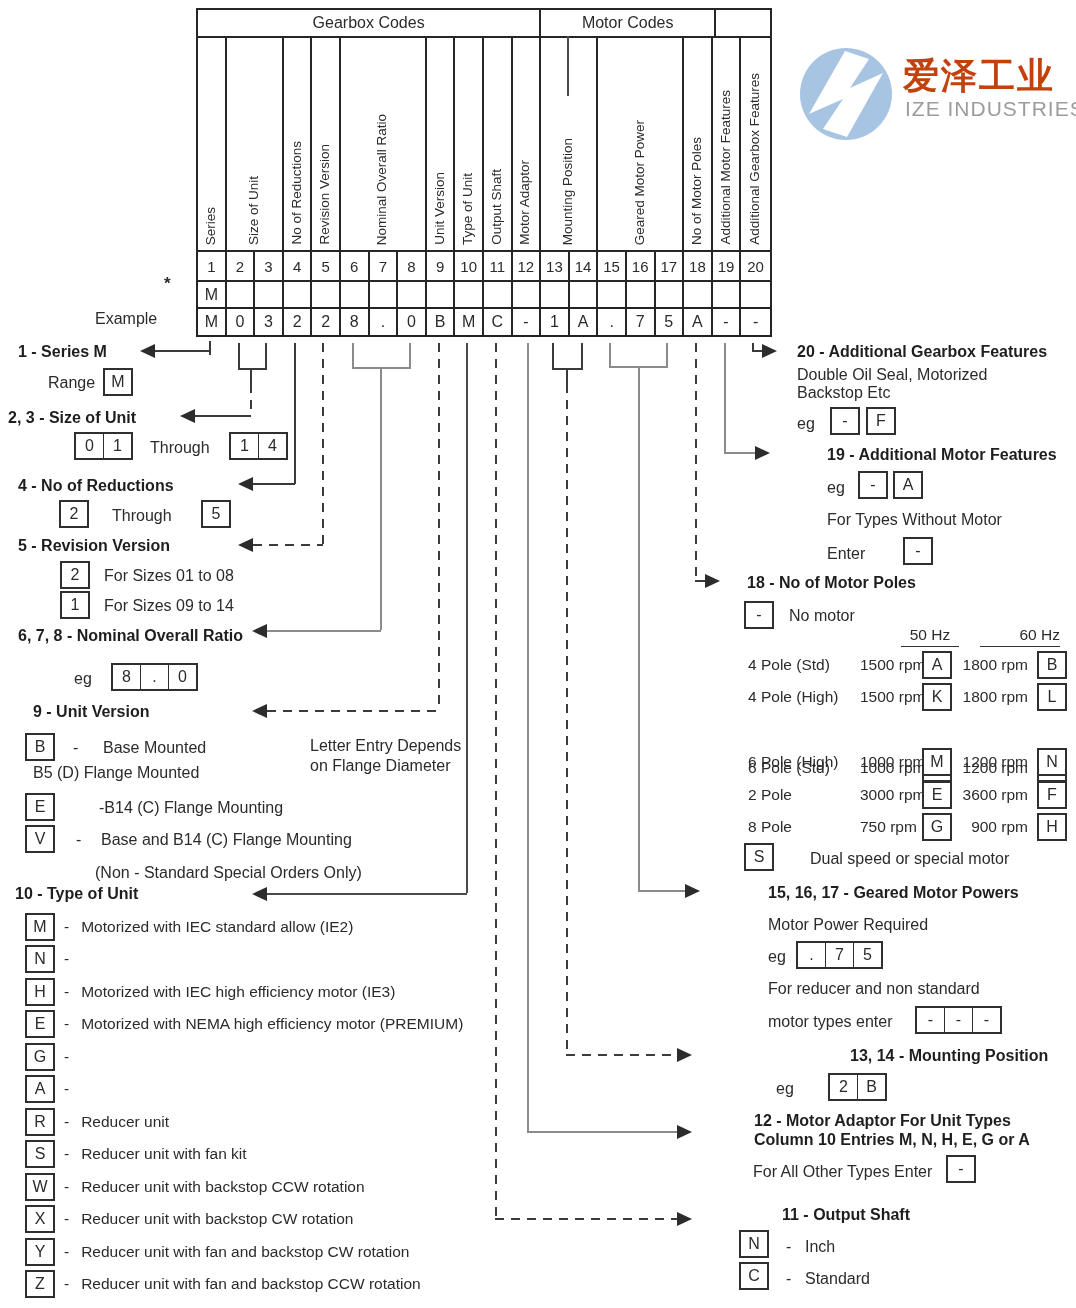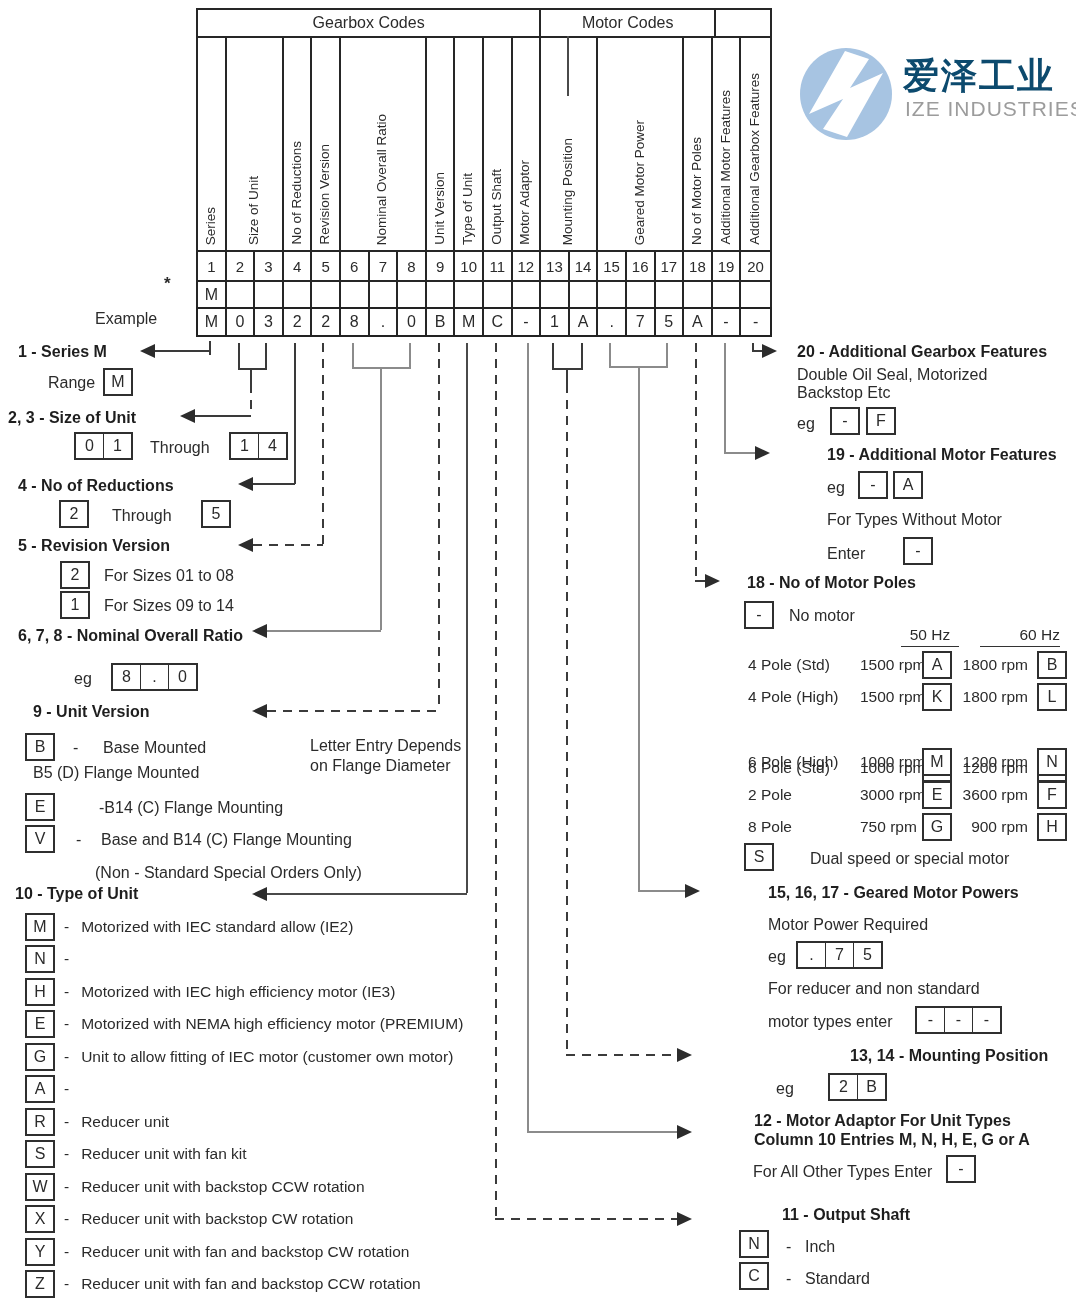--- a/index.html
+++ b/index.html
@@ -45,21 +45,21 @@
   .ar{position:absolute;width:0;height:0;border-top:7px solid transparent;
       border-bottom:7px solid transparent;border-left:15px solid #2c2c2c}
   
   .pole-row{left:748px;height:30px;display:flex;align-items:center;font-size:15.5px}
   .pname{width:112px}
   .prpm{width:56px;text-align:right;margin-right:6px}
   .prpm2{width:72px;text-align:right;margin-right:9px;margin-left:4px}
   .hz{border-bottom:1.5px solid #333;padding-bottom:2px;font-size:15.5px}
   .lrow{display:flex;align-items:center}
   .lrow .dash{margin:0 12px 0 9px}
-  .logo-cn{font-size:36px;font-weight:bold;color:#0c4a6e;letter-spacing:2px}
+  .logo-cn{font-size:36px;font-weight:bold;color:#c2410c;letter-spacing:2px}
   .logo-en{font-size:21px;color:#9c9c9c;letter-spacing:1px}
 </style>
 </head>
 <body>
 
 <div id="canvas">
 
   <svg class="abs" style="left:798px;top:46px" width="96" height="96" viewBox="0 0 96 96">
     <circle cx="48" cy="48" r="46" fill="#a7c4e2"></circle>
     <path d="M47 5 L71 13 L52 42 L85 27 L49 91 L25 83 L45 53 L11 68 Z" fill="#ffffff"></path>
@@ -314,21 +314,20 @@
       <span>Motorized with IEC high efficiency motor (IE3)</span>
     </div>
   <div class="abs lrow t15" style="left:25px;top:1010px">
       <span class="cbox">E</span>
       <span class="dash">-</span>
       <span>Motorized with NEMA high efficiency motor (PREMIUM)</span>
     </div>
   <div class="abs lrow t15" style="left:25px;top:1043px">
       <span class="cbox">G</span>
       <span class="dash">-</span>
-      <span>Unit to allow fitting of IEC motor (customer own motor)</span>
     </div>
   <div class="abs lrow t15" style="left:25px;top:1075px">
       <span class="cbox">A</span>
       <span class="dash">-</span>
     </div>
   <div class="abs lrow t15" style="left:25px;top:1108px">
       <span class="cbox">R</span>
       <span class="dash">-</span>
       <span>Reducer unit</span>
     </div>

